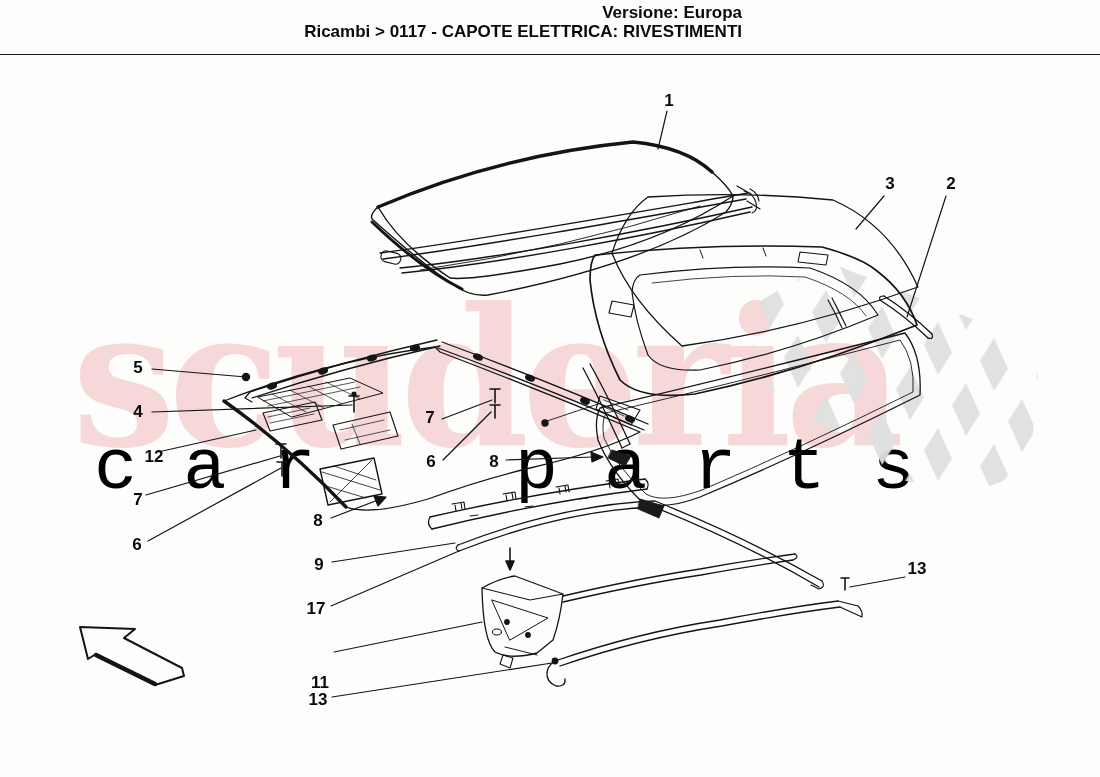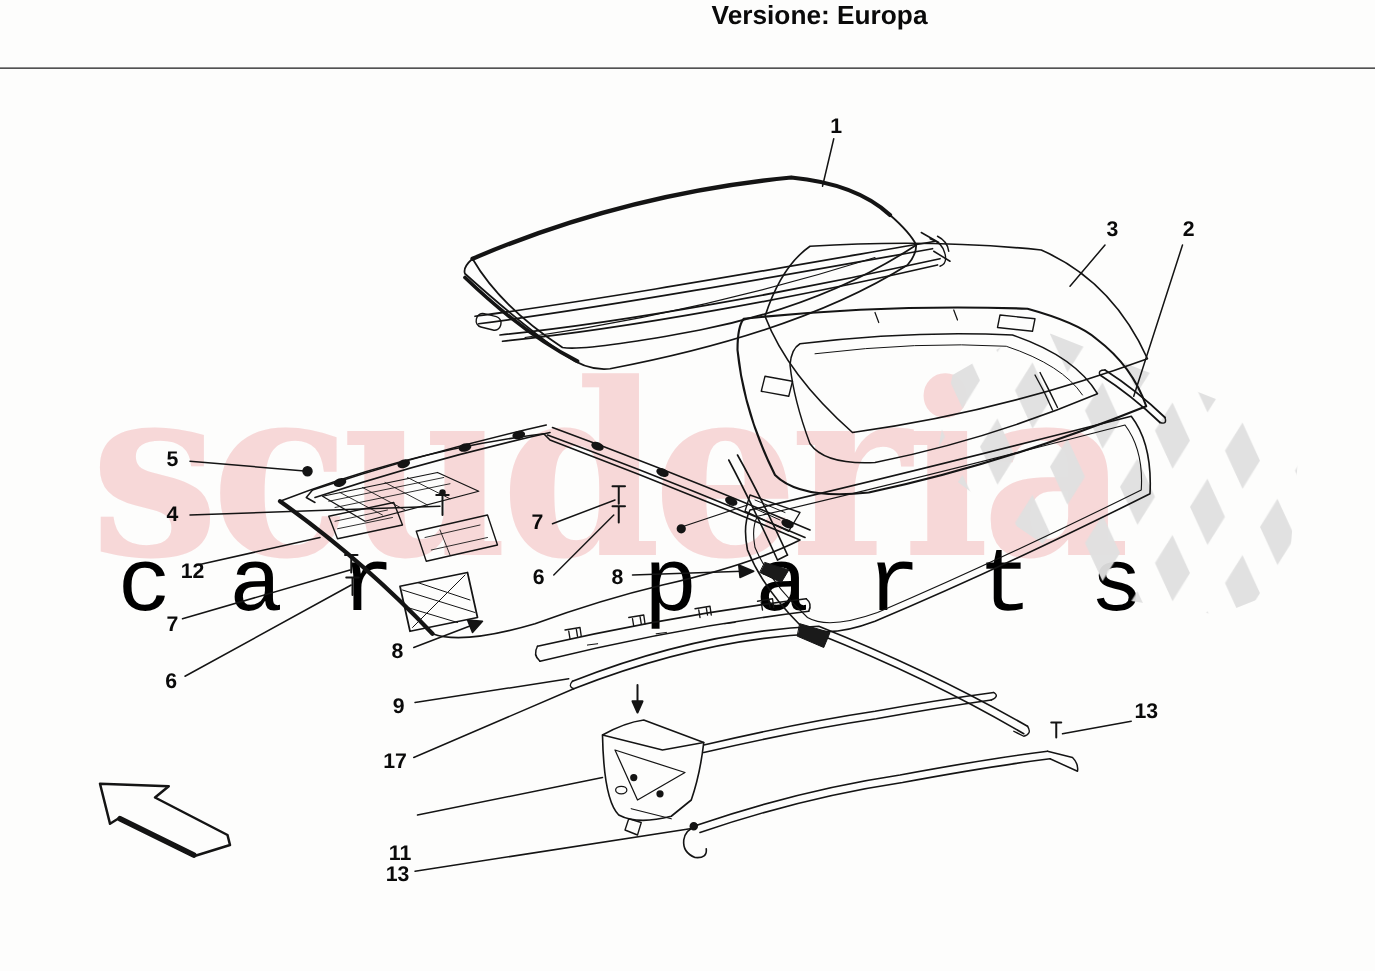--- a/index.html
+++ b/index.html
@@ -1,37 +1,38 @@
 <!DOCTYPE html>
 <html><head>
 <meta charset="utf-8">
 <style>
   html,body{margin:0;padding:0;background:#888;}
   .stage{position:relative;width:1100px;height:777px;background:#fdfdfc;overflow:hidden;
          font-family:"Liberation Sans",sans-serif;margin:0 auto;}
   .hdr{position:absolute;right:358px;top:3px;text-align:right;color:#0a0a0a;
-       font-weight:bold;font-size:21px;line-height:19px;white-space:nowrap;}
+       font-weight:bold;font-size:17px;line-height:19px;white-space:nowrap;}
   .rule{position:absolute;left:0;top:54px;width:1100px;height:0;border-top:1.6px solid #1a1a1a;}
   .wm1{position:absolute;left:72px;top:282px;font-family:"DejaVu Serif",serif;font-weight:bold;
        font-size:184px;line-height:184px;color:#f7d8d8;letter-spacing:-7px;z-index:1;
        transform:scaleY(1.04);transform-origin:top left;white-space:nowrap;}
   .wm2{position:absolute;left:94px;top:428px;font-family:Liberation Mono, monospace;
        font-size:72px;color:#000000;letter-spacing:46px;word-spacing:64px;z-index:1;white-space:nowrap;}
   svg.flag{position:absolute;left:0;top:0;z-index:2;}
   svg.art{position:absolute;left:0;top:0;z-index:3;}
   .callout{position:absolute;z-index:4;color:#0a0a0a;font-weight:bold;font-size:17px;
            transform:translate(-50%,-50%);white-space:nowrap;}
 </style>
 </head>
 <body>
 
 <div class="stage">
 
   <div class="hdr">
     <div>Versione: Europa</div>
+    <div>Ricambi &gt; 0117 - CAPOTE ELETTRICA: RIVESTIMENTI</div>
   </div>
   <div class="rule"></div>
 
   <div class="wm1">scuderia</div>
   <div class="wm2">car parts</div>
 
   <svg class="flag" width="1100" height="777">
     <defs>
       <pattern id="diam" patternUnits="userSpaceOnUse" width="56" height="106" patternTransform="skewY(16)">
         <polygon points="14,0 28,26.5 14,53 0,26.5" fill="#e0e0e0"></polygon>

